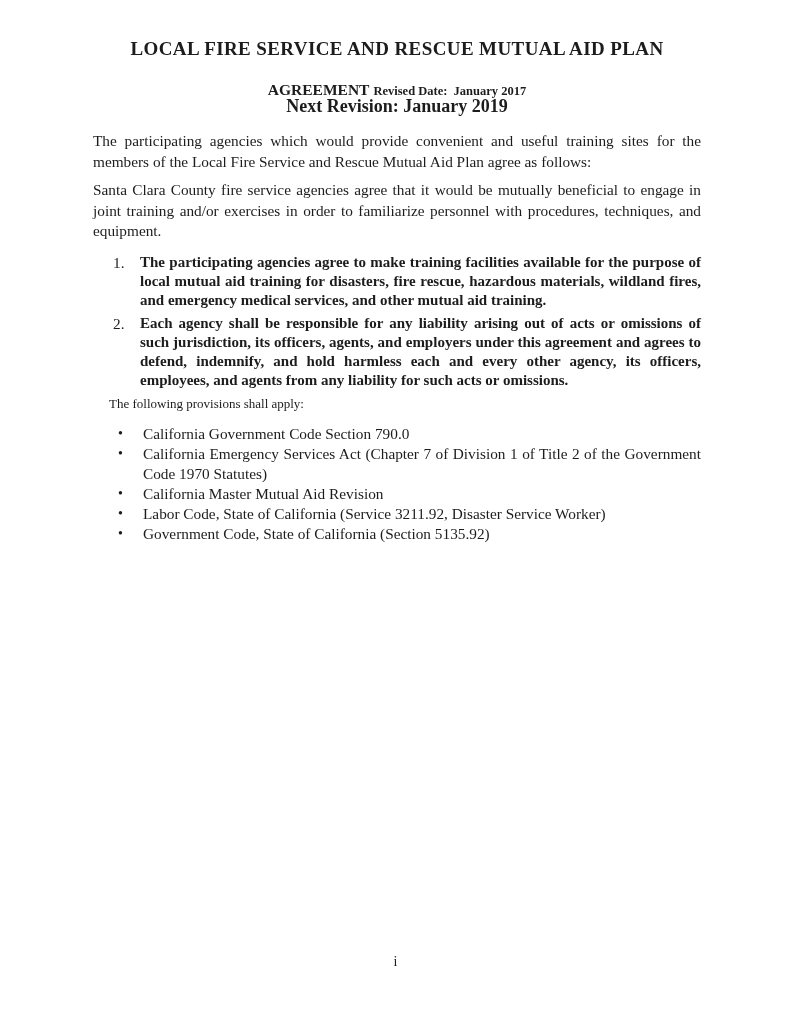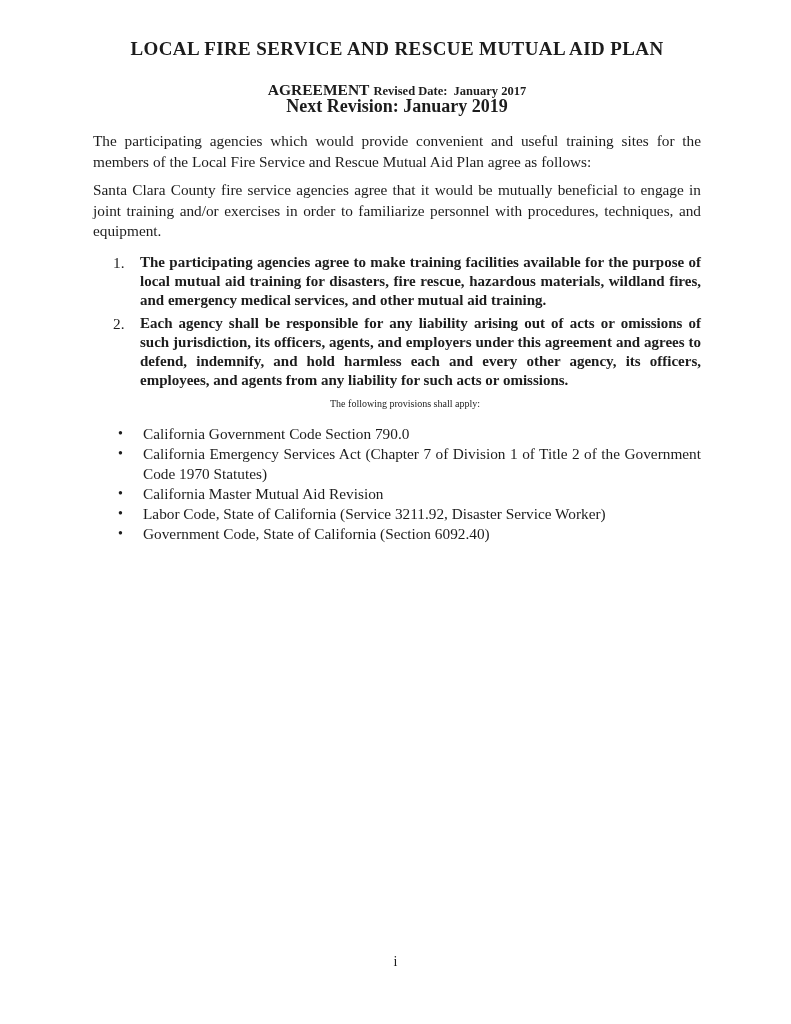--- a/index.html
+++ b/index.html
@@ -73,24 +73,23 @@
     line-height: 20.5px;
   }
   .num-text {
     flex: 1;
     font-size: 15px;
     line-height: 19px;
     text-align: justify;
     font-weight: bold;
   }
   .provisions-intro {
-    font-size: 10px;
+    font-size: 13px;
     line-height: 20.5px;
     margin: 4px 0 0 16px;
-    text-align: center;
   }
   .bullet-list {
     margin: 10px 0 0 0;
     padding: 0;
     list-style: none;
   }
   .bullet-item {
     display: flex;
   }
   .bullet-marker {
@@ -158,19 +157,19 @@
     <li class="bullet-item">
       <span class="bullet-marker">•</span>
       <span class="bullet-text">California Master Mutual Aid Revision</span>
     </li>
     <li class="bullet-item">
       <span class="bullet-marker">•</span>
       <span class="bullet-text">Labor Code, State of California (Service 3211.92, Disaster Service Worker)</span>
     </li>
     <li class="bullet-item">
       <span class="bullet-marker">•</span>
-      <span class="bullet-text">Government Code, State of California (Section 6092.40)</span>
+      <span class="bullet-text">Government Code, State of California (Section 5135.92)</span>
     </li>
   </ul>
 
 </div>
 
 <div class="page-number">i</div>
 
 </body></html>

